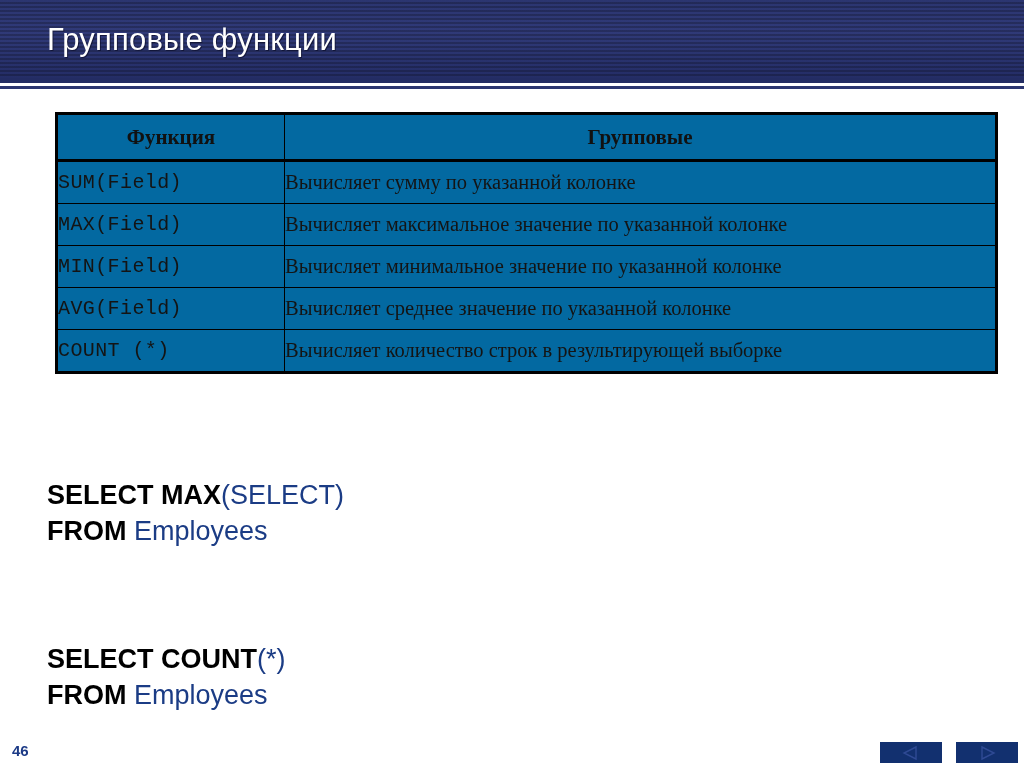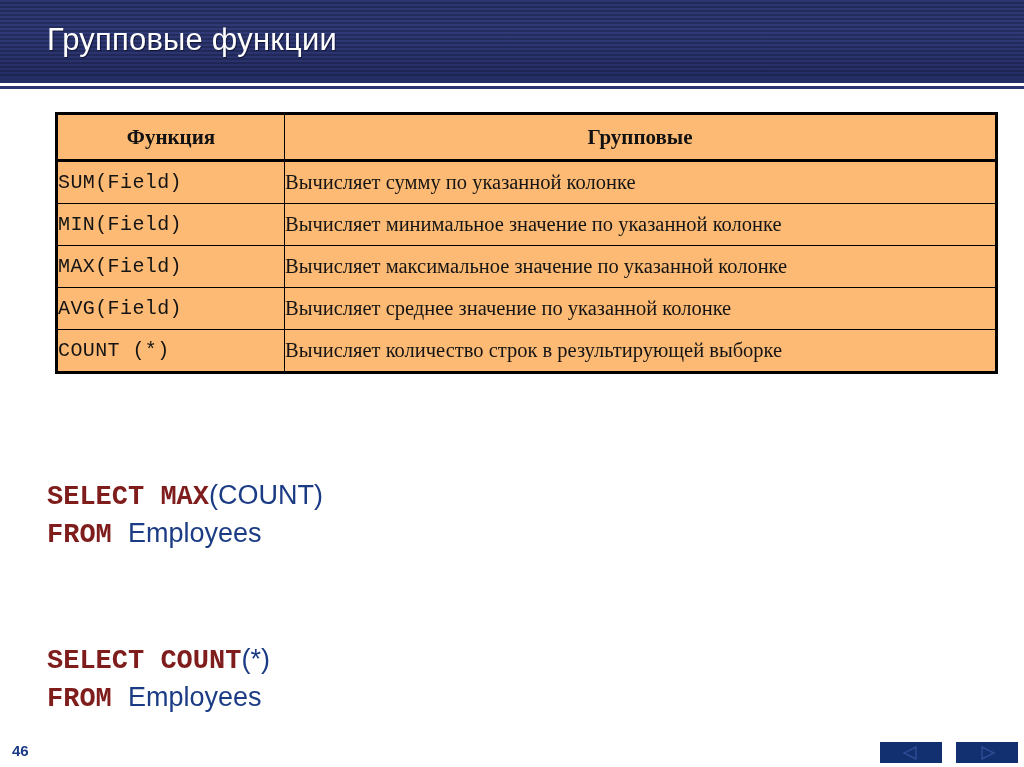--- a/index.html
+++ b/index.html
@@ -74,21 +74,21 @@
     position: absolute;
     left: 55px;
     top: 112px;
     width: 940px;
   }
   table.func-table {
     border-collapse: collapse;
     width: 940px;
     table-layout: fixed;
     border: 3px solid #000000;
-    background: #fdba74;
+    background: #0369a1;
   }
   table.func-table col.c-func { width: 228px; }
   table.func-table col.c-desc { width: 712px; }
 
   table.func-table th,
   table.func-table td {
     border: 1px solid #000000;
     padding: 0;
     vertical-align: middle;
   }
@@ -126,21 +126,21 @@
     left: 47px;
     color: #15347c;
     font-family: "Liberation Sans", sans-serif;
     font-size: 27px;
     line-height: 36px;
     white-space: nowrap;
   }
   .sql-block-1 { top: 477px; }
   .sql-block-2 { top: 641px; }
   .sql-line { display: block; }
-  .kw { font-weight: bold; color: #7f1d1d; font-family: Liberation Mono, monospace; }
+  .kw { font-weight: bold; color: #000000; }
   .arg { font-weight: normal; color: #1b3c85; }
 
   
   .page-number {
     position: absolute;
     left: 12px;
     top: 742px;
     font-size: 15px;
     font-weight: bold;
     color: #1b3a86;
@@ -190,41 +190,41 @@
         <th>Функция</th>
         <th>Групповые</th>
       </tr>
     </thead>
     <tbody>
       <tr>
         <td class="cell-func">SUM(Field)</td>
         <td class="cell-desc">Вычисляет сумму по указанной колонке</td>
       </tr>
       <tr>
+        <td class="cell-func">MAX(Field)</td>
+        <td class="cell-desc">Вычисляет максимальное значение по указанной колонке</td>
+      </tr>
+      <tr>
         <td class="cell-func">MIN(Field)</td>
         <td class="cell-desc">Вычисляет минимальное значение по указанной колонке</td>
       </tr>
       <tr>
-        <td class="cell-func">MAX(Field)</td>
-        <td class="cell-desc">Вычисляет максимальное значение по указанной колонке</td>
-      </tr>
-      <tr>
         <td class="cell-func">AVG(Field)</td>
         <td class="cell-desc">Вычисляет среднее значение по указанной колонке</td>
       </tr>
       <tr>
         <td class="cell-func">COUNT (*)</td>
         <td class="cell-desc">Вычисляет количество строк в результирующей выборке</td>
       </tr>
     </tbody>
   </table>
 </div>
 
 <div class="sql-block sql-block-1">
-  <span class="sql-line"><span class="kw">SELECT MAX</span><span class="arg">(COUNT)</span></span>
+  <span class="sql-line"><span class="kw">SELECT MAX</span><span class="arg">(SELECT)</span></span>
   <span class="sql-line"><span class="kw">FROM </span><span class="arg">Employees</span></span>
 </div>
 
 <div class="sql-block sql-block-2">
   <span class="sql-line"><span class="kw">SELECT COUNT</span><span class="arg">(*)</span></span>
   <span class="sql-line"><span class="kw">FROM </span><span class="arg">Employees</span></span>
 </div>
 
 <div class="page-number">46</div>
 

